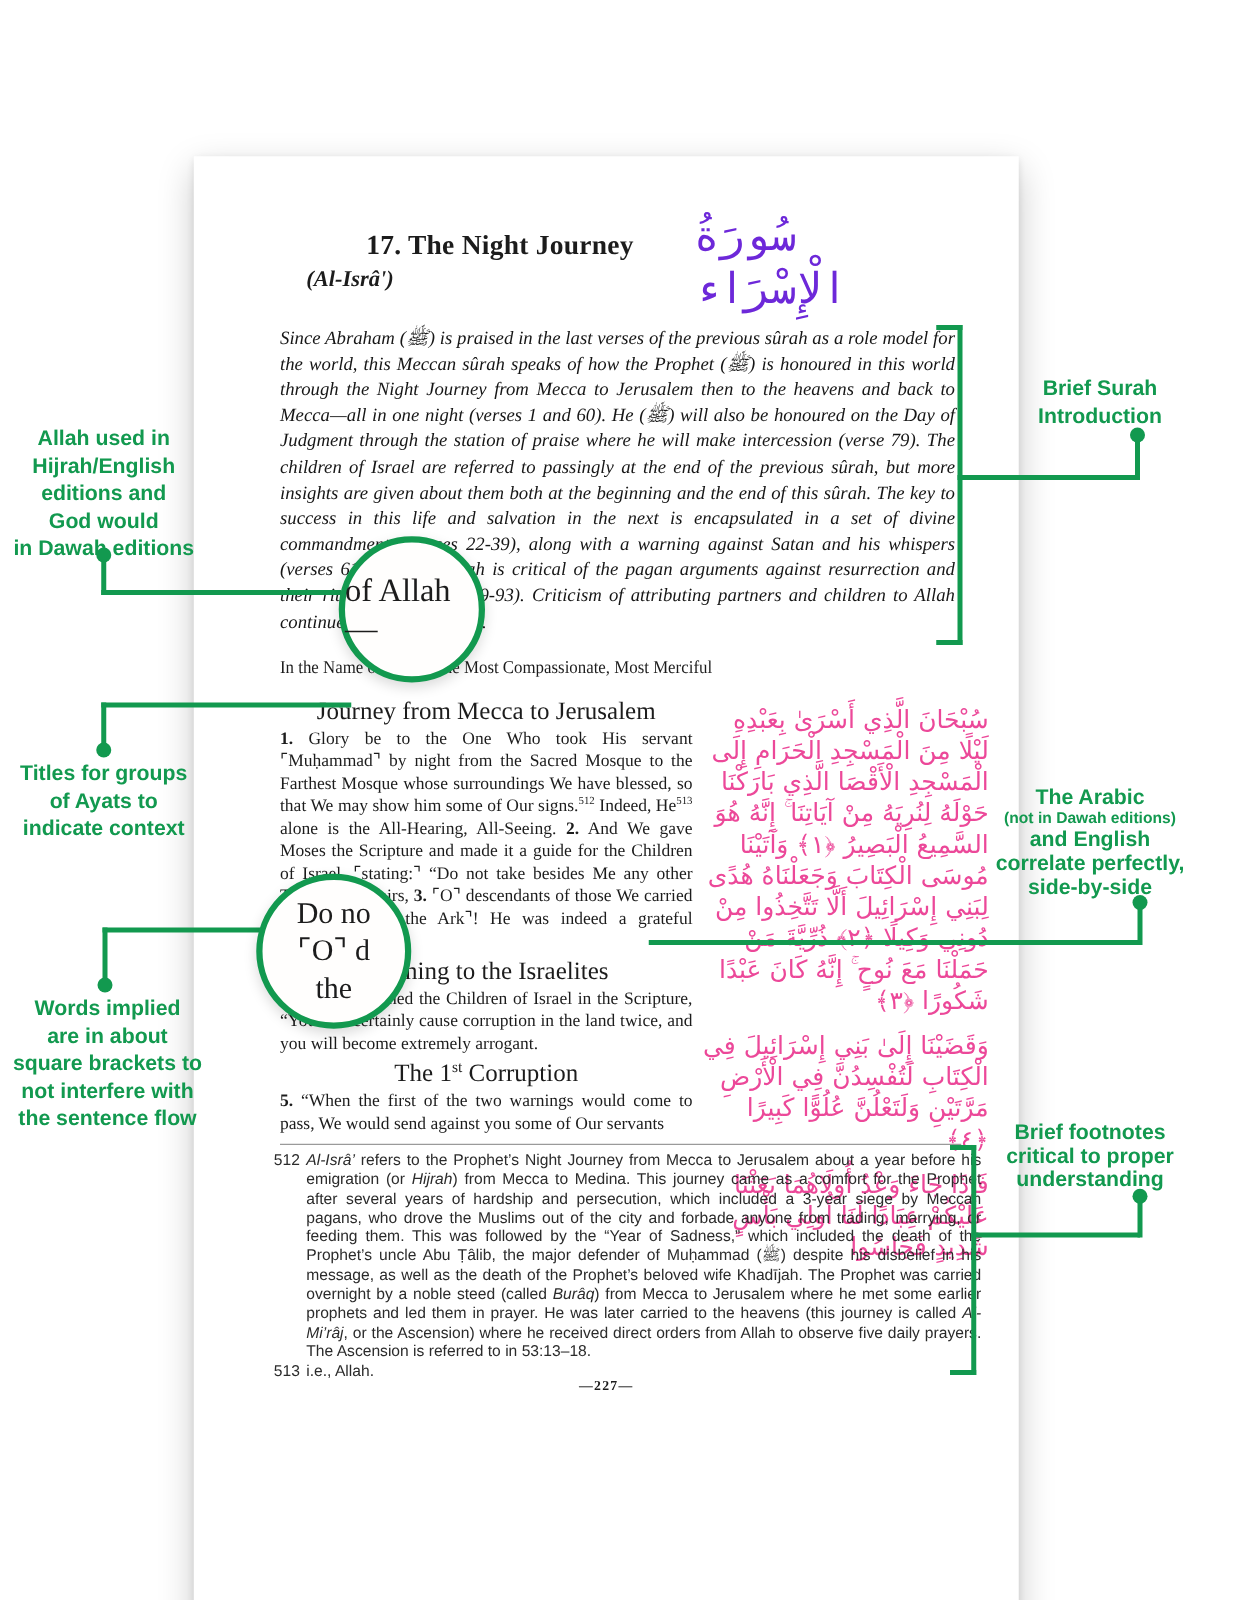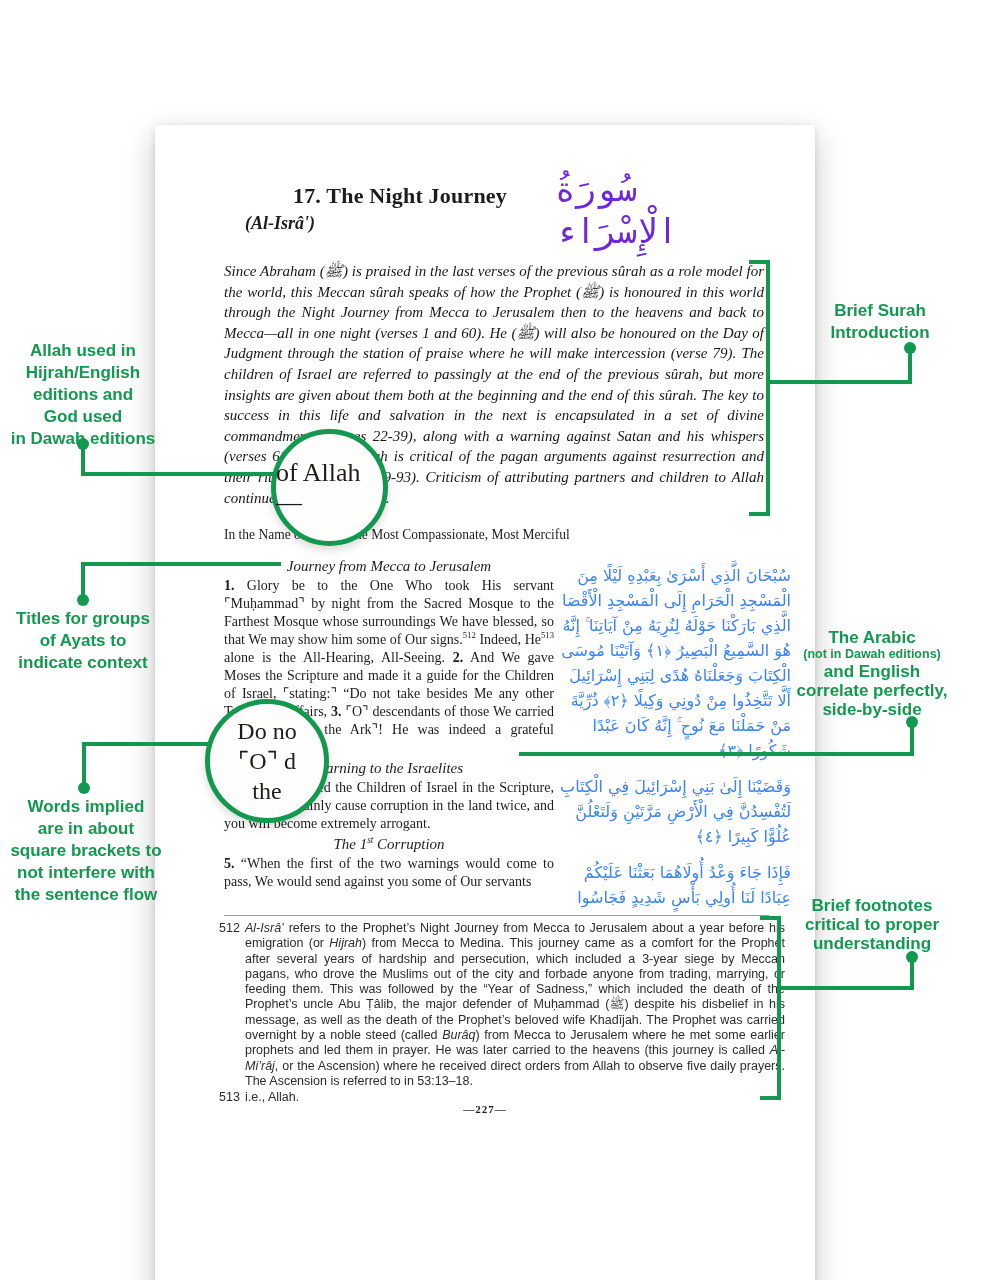--- a/index.html
+++ b/index.html
@@ -14,28 +14,28 @@
              font-size:18px;font-weight:bold;font-style:italic;}
   .title-ar{position:absolute;left:400px;top:44px;width:210px;text-align:left;
             font-size:34px;font-family:Liberation Mono, monospace;color:#6d28d9;}
   .intro{position:absolute;left:69px;top:136px;width:540px;font-style:italic;
          font-size:15px;line-height:20.6px;text-align:justify;color:#161616;}
   .bismillah-en{position:absolute;left:69px;top:401px;width:340px;font-size:14.5px;
                 transform:scaleX(.93);transform-origin:left;white-space:nowrap;}
   .bismillah-ar{position:absolute;left:398px;top:396px;width:205px;text-align:center;
                 font-size:18px;font-family:"DejaVu Sans",sans-serif;}
   .col-en{position:absolute;left:69px;top:430px;width:330px;}
-  .sec-h{font-style:italic;font-size:15px;text-align:center;margin:3px 0 2px 0;}
+  .sec-h{font-size:20px;text-align:center;margin:3px 0 2px 0;}
   .verse{margin:0 0 2px 0;font-size:14px;line-height:18px;text-align:justify;}
   .verse sup,.fn-text sup,.sec-h sup{font-size:.62em;line-height:0;}
   .p-b{font-weight:bold;}
   .p-i{font-style:italic;}
   .col-ar{position:absolute;left:404px;top:438px;width:232px;direction:rtl;
-          font-family:"DejaVu Sans",sans-serif;font-size:16px;line-height:25px;
-          text-align:right;color:#3b82f6;}
+          font-family:"DejaVu Sans",sans-serif;font-size:20px;line-height:25px;
+          text-align:right;color:#ec4899;}
   .ar-block{margin-bottom:11px;}
   .fn-rule{position:absolute;left:69px;top:790px;width:545px;height:1px;background:#9a9a9a;}
   .footnotes{position:absolute;left:64px;top:796px;width:566px;
              font-family:"Liberation Sans",sans-serif;font-size:12.5px;line-height:15.3px;
              color:#2b2b2b;}
   .fn-row{display:flex;margin-bottom:1px;}
   .fn-num{width:26px;flex:0 0 26px;}
   .fn-text{flex:1;text-align:justify;}
   .page-num{position:absolute;left:0;top:978px;width:660px;text-align:center;
             font-size:11px;font-weight:bold;letter-spacing:1px;}
@@ -95,21 +95,21 @@
       </div>
     </div>
 
     <div class="page-num">—227—</div>
   </div>
 
   <div class="co-text" style="left:0;top:340px;width:166px;">
     <div>Allah used in</div>
     <div>Hijrah/English</div>
     <div>editions and</div>
-    <div>God used</div>
+    <div>God would</div>
     <div>in Dawah editions</div>
   </div>
   <div class="gdot" style="left:77px;top:438px;"></div>
   <div class="gline" style="left:81px;top:448px;width:4px;height:28px;"></div>
   <div class="gline" style="left:81px;top:472px;width:192px;height:4px;"></div>
 
   <div class="mag mag1">
     <div>of Allah—</div>
   </div>
 

